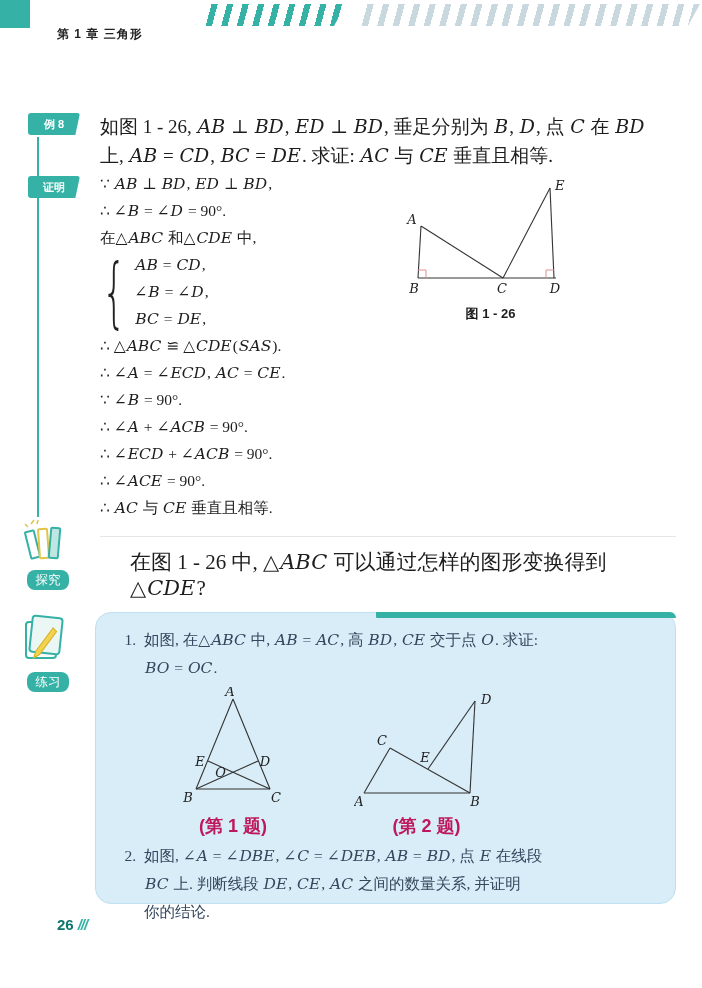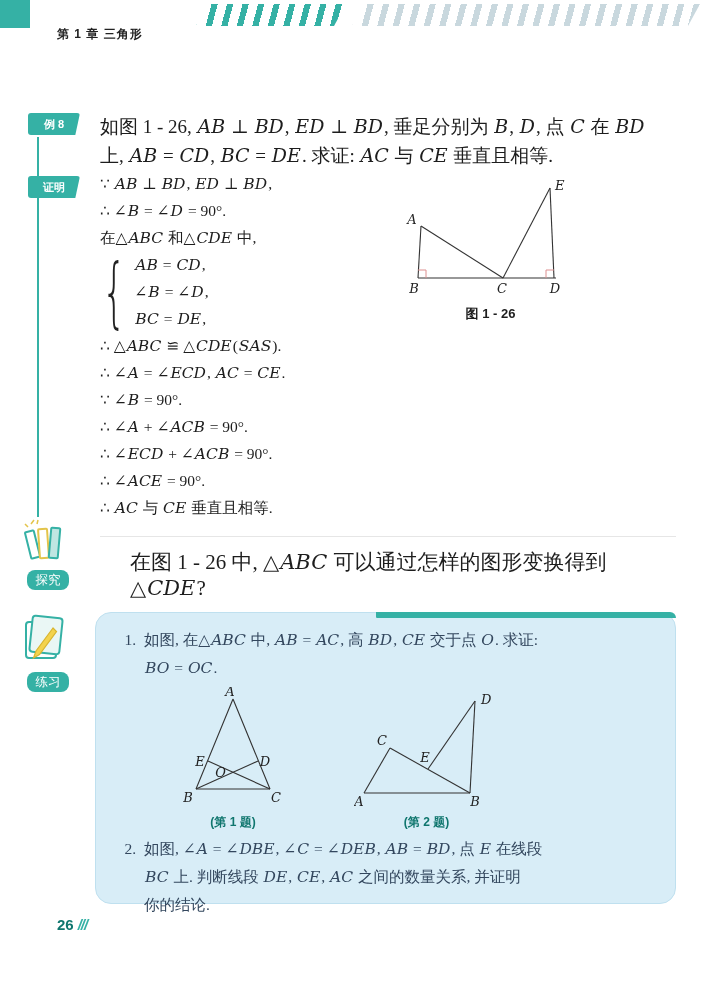--- a/index.html
+++ b/index.html
@@ -52,21 +52,21 @@
                   background:#d8edf7; border:1px solid #bfe0ef; border-radius:16px;
                   padding:13px 18px 0 16px; color:#33475e; }
   .practice-box::before { content:""; position:absolute; top:-1px; right:-1px; width:300px; height:6px;
                           background:#35b1a5; border-radius:0 16px 0 3px; }
   .p-item { display:flex; font-size:15.5px; line-height:27px; }
   .p-no { width:24px; text-align:right; margin-right:8px; flex:none; }
   .p-lines { flex:1; }
   .figs-row { display:flex; align-items:flex-end; margin:5px 0 4px 46px; }
   .pfig { text-align:center; }
   .pfig2 { margin-left:46px; }
-  .pfig-caption { font-weight:bold; font-size:12px; margin-top:1px; color:#0f766e;
+  .pfig-caption { font-weight:bold; font-size:18px; margin-top:1px; color:#be185d;
                   font-family:"Liberation Sans","DejaVu Sans",sans-serif; }
 
   
   .footer { position:absolute; left:57px; top:916px; font-size:15px;
             font-family:"Liberation Sans","DejaVu Sans",sans-serif; }
   .page-num { font-weight:bold; color:#0f766e; }
   .slashes { color:#35b1a5; font-weight:bold; font-style:italic; margin-left:4px; letter-spacing:-1px; }
 
   svg text { font-family:"DejaVu Serif","Liberation Serif",serif; font-style:italic; font-size:13px; fill:#222; }
 </style>

